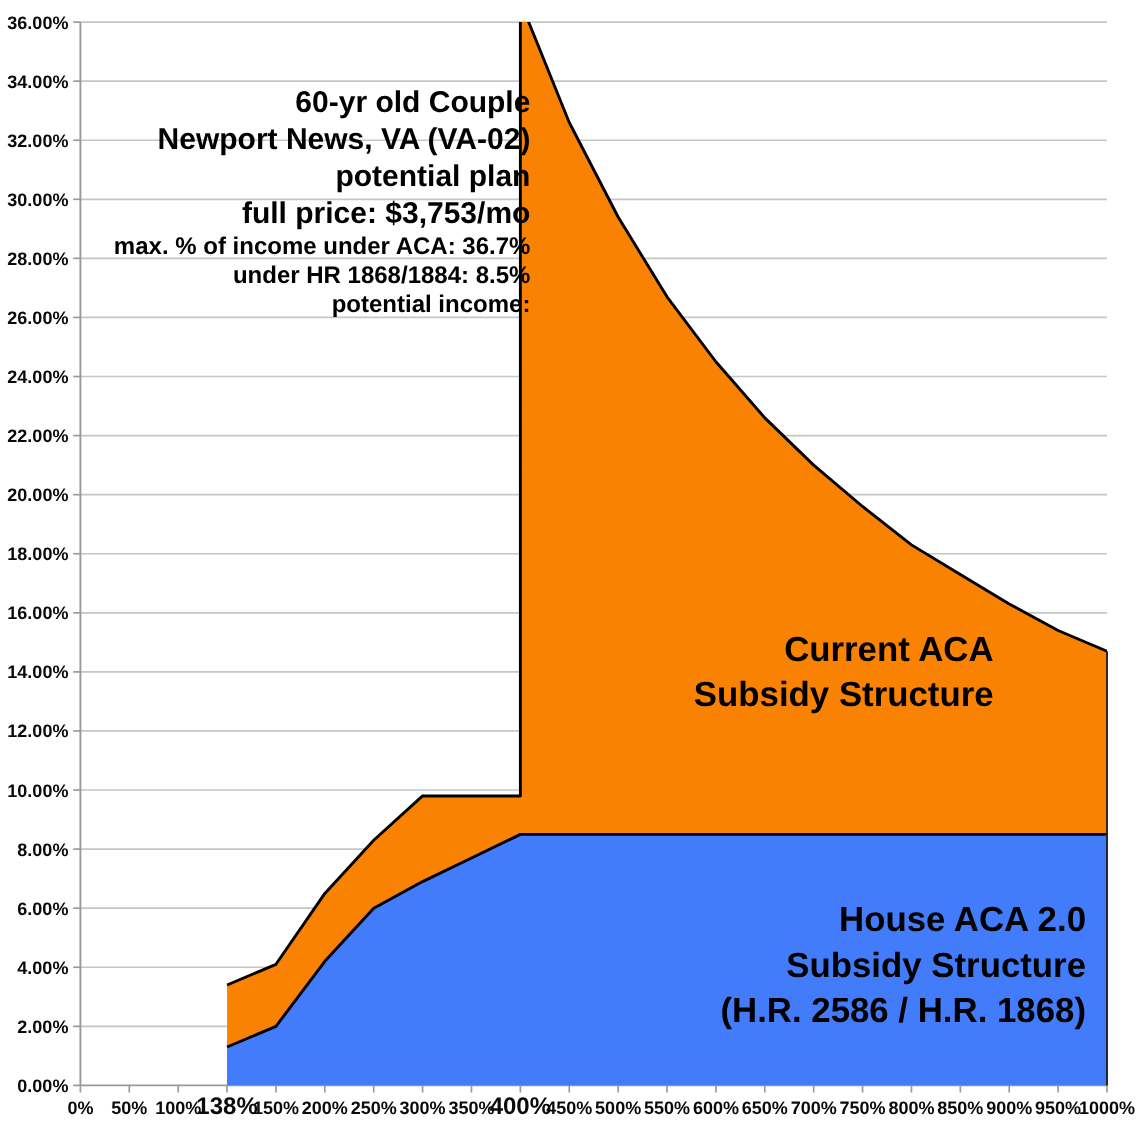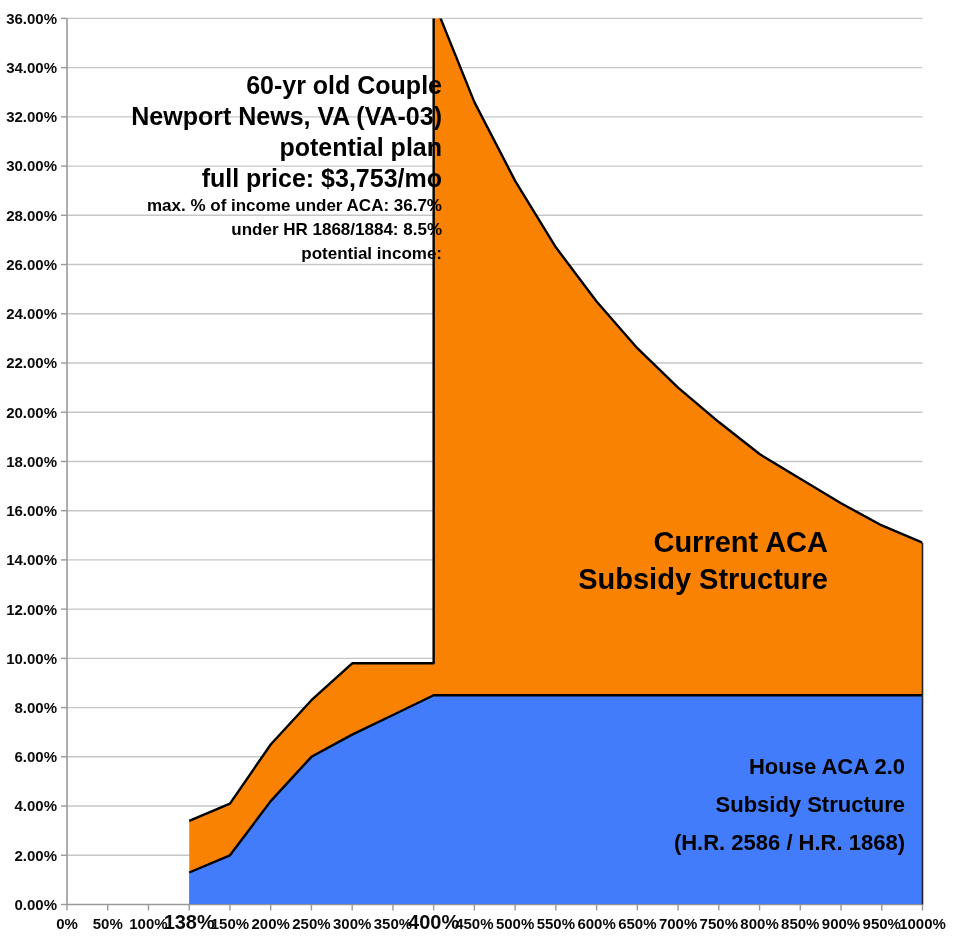--- a/index.html
+++ b/index.html
@@ -3,24 +3,24 @@
 <meta charset="utf-8">
 <style>
   html,body{margin:0;padding:0;background:#ffffff;}
   body{width:954px;height:946px;position:relative;overflow:hidden;
        font-family:"Liberation Sans",sans-serif;-webkit-font-smoothing:antialiased;}
   #chart-svg{position:absolute;left:0;top:0;}
   .svg-tick-label{font-family:"Liberation Sans",sans-serif;font-weight:bold;fill:#0a0a0a;}
   .overlay{position:absolute;text-align:right;color:#000;font-weight:bold;line-height:1;}
   #annotation{left:62px;top:70px;width:380px;}
   .anno-big{font-size:25px;line-height:31px;}
-  .anno-small{font-size:17px;line-height:24px;}
+  .anno-small{font-size:20px;line-height:24px;}
   #current-aca-label{left:428px;top:524px;width:400px;font-size:29px;}
   #current-aca-label div{line-height:37px;}
-  #house-label{left:445px;top:748px;width:460px;font-size:22px;}
+  #house-label{left:445px;top:748px;width:460px;font-size:29px;}
   #house-label div{line-height:38px;}
 </style>
 </head>
 <body>
 
 <svg id="chart-svg" width="954" height="946" viewBox="0 0 954 946">
     <defs>
       <clipPath id="plotclip">
         <rect x="67" y="18.4" width="855.5" height="886.1"></rect>
       </clipPath>
@@ -129,21 +129,21 @@
     <text x="922.5" y="928.5" text-anchor="middle" font-size="15px" class="svg-tick-label">1000%</text>
     <polygon points="189.21428571428572,820.8127777777778 229.95238095238096,803.5830555555556 270.6904761904762,744.5097222222222 311.42857142857144,700.2047222222222 352.1666666666667,663.2838888888889 392.9047619047619,663.2838888888889 433.64285714285717,663.2838888888889 433.64285714285717,1.1702777777777555 474.3809523809524,102.08722222222218 515.1190476190476,180.8516666666667 555.8571428571429,247.30916666666667 596.5952380952381,301.45972222222224 637.3333333333334,348.2261111111111 678.0714285714286,387.60833333333323 718.8095238095239,422.06777777777774 759.547619047619,454.06583333333333 800.2857142857143,478.6797222222222 841.0238095238095,503.2936111111111 881.7619047619048,525.4461111111111 922.5,542.6758333333333 922.5,904.5 189.21428571428572,904.5" fill="#FA8203" clip-path="url(#plotclip)"></polygon>
     <polygon points="189.21428571428572,872.5019444444445 229.95238095238096,855.2722222222222 270.6904761904762,801.1216666666667 311.42857142857144,756.8166666666666 352.1666666666667,734.6641666666667 392.9047619047619,714.9730555555556 433.64285714285717,695.2819444444444 922.5,695.2819444444444 922.5,904.5 189.21428571428572,904.5" fill="#427CFA" clip-path="url(#plotclip)"></polygon>
     <polyline points="189.21428571428572,820.8127777777778 229.95238095238096,803.5830555555556 270.6904761904762,744.5097222222222 311.42857142857144,700.2047222222222 352.1666666666667,663.2838888888889 392.9047619047619,663.2838888888889 433.64285714285717,663.2838888888889 433.64285714285717,1.1702777777777555 474.3809523809524,102.08722222222218 515.1190476190476,180.8516666666667 555.8571428571429,247.30916666666667 596.5952380952381,301.45972222222224 637.3333333333334,348.2261111111111 678.0714285714286,387.60833333333323 718.8095238095239,422.06777777777774 759.547619047619,454.06583333333333 800.2857142857143,478.6797222222222 841.0238095238095,503.2936111111111 881.7619047619048,525.4461111111111 922.5,542.6758333333333" fill="none" stroke="#000000" stroke-width="2.4" stroke-linejoin="round" clip-path="url(#plotclip)"></polyline>
     <polyline points="189.21428571428572,872.5019444444445 229.95238095238096,855.2722222222222 270.6904761904762,801.1216666666667 311.42857142857144,756.8166666666666 352.1666666666667,734.6641666666667 392.9047619047619,714.9730555555556 433.64285714285717,695.2819444444444 922.5,695.2819444444444" fill="none" stroke="#000000" stroke-width="2.4" stroke-linejoin="round" clip-path="url(#plotclip)"></polyline>
     <line x1="922.5" y1="542.6758333333333" x2="922.5" y2="904.5" stroke="#222222" stroke-width="1.6"></line>
   </svg>
 
 <div id="annotation" class="overlay">
   <div class="anno-big">60-yr old Couple</div>
-  <div class="anno-big">Newport News, VA (VA-03)</div>
+  <div class="anno-big">Newport News, VA (VA-02)</div>
   <div class="anno-big">potential plan</div>
   <div class="anno-big">full price: $3,753/mo</div>
   <div class="anno-small">max. % of income under ACA: 36.7%</div>
   <div class="anno-small">under HR 1868/1884: 8.5%</div>
   <div class="anno-small">potential income:</div>
 </div>
 
 <div id="current-aca-label" class="overlay">
   <div>Current ACA</div>
   <div>Subsidy Structure</div>

